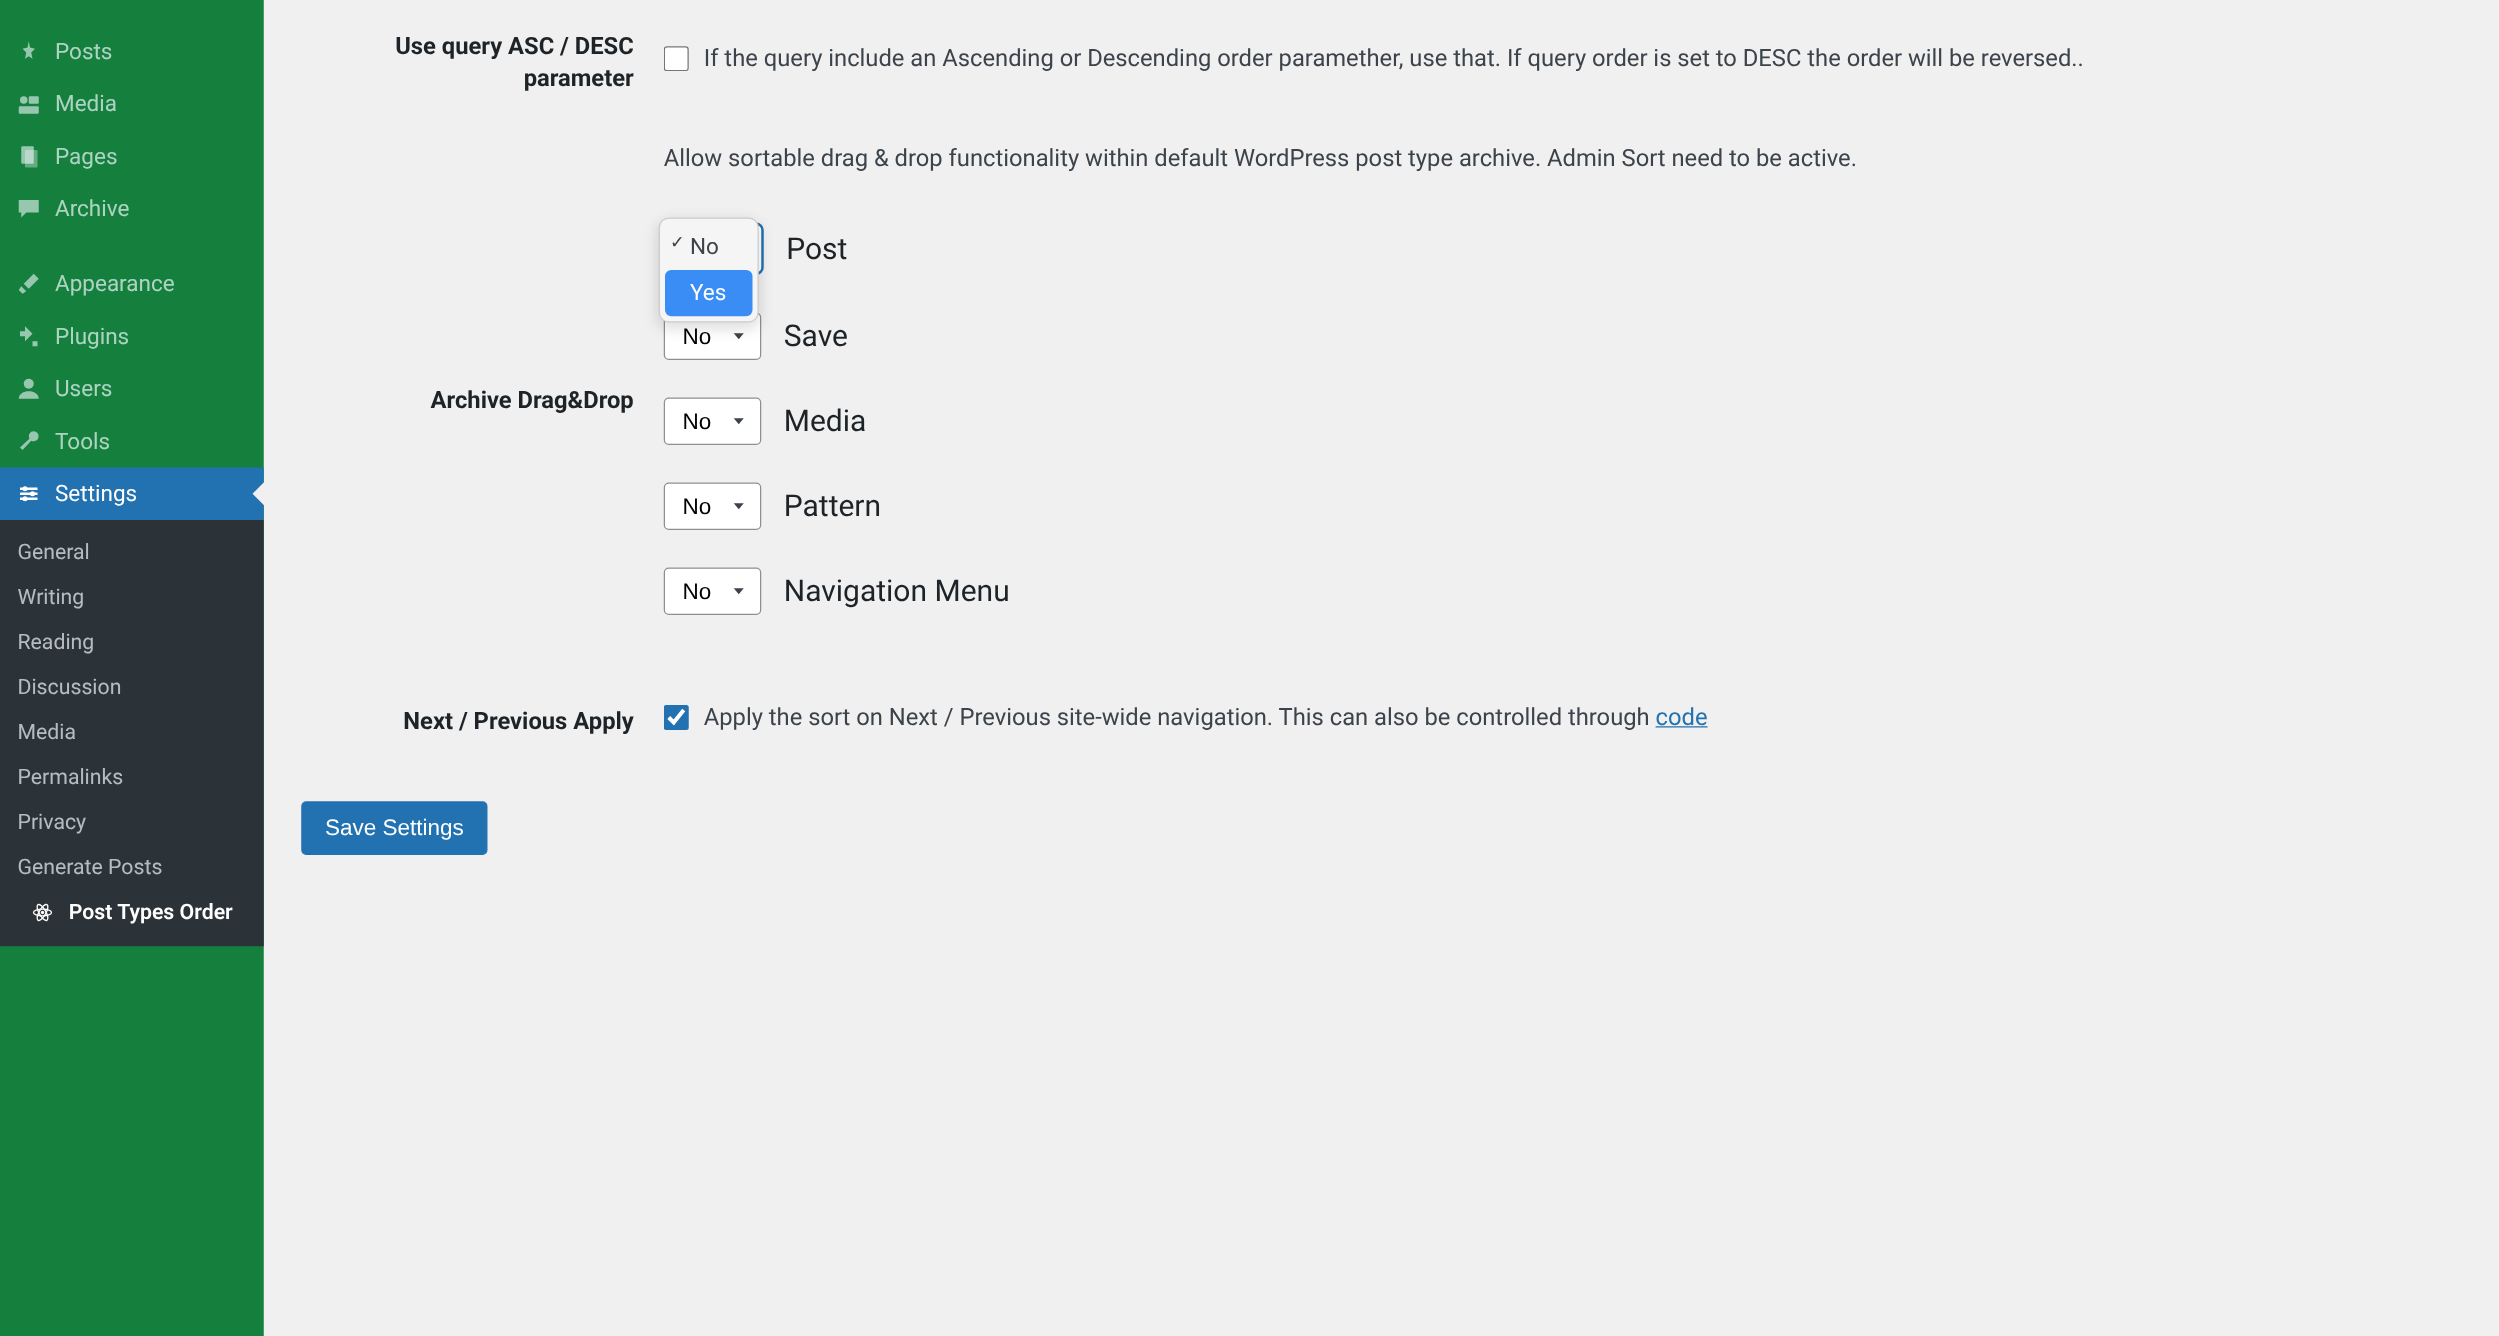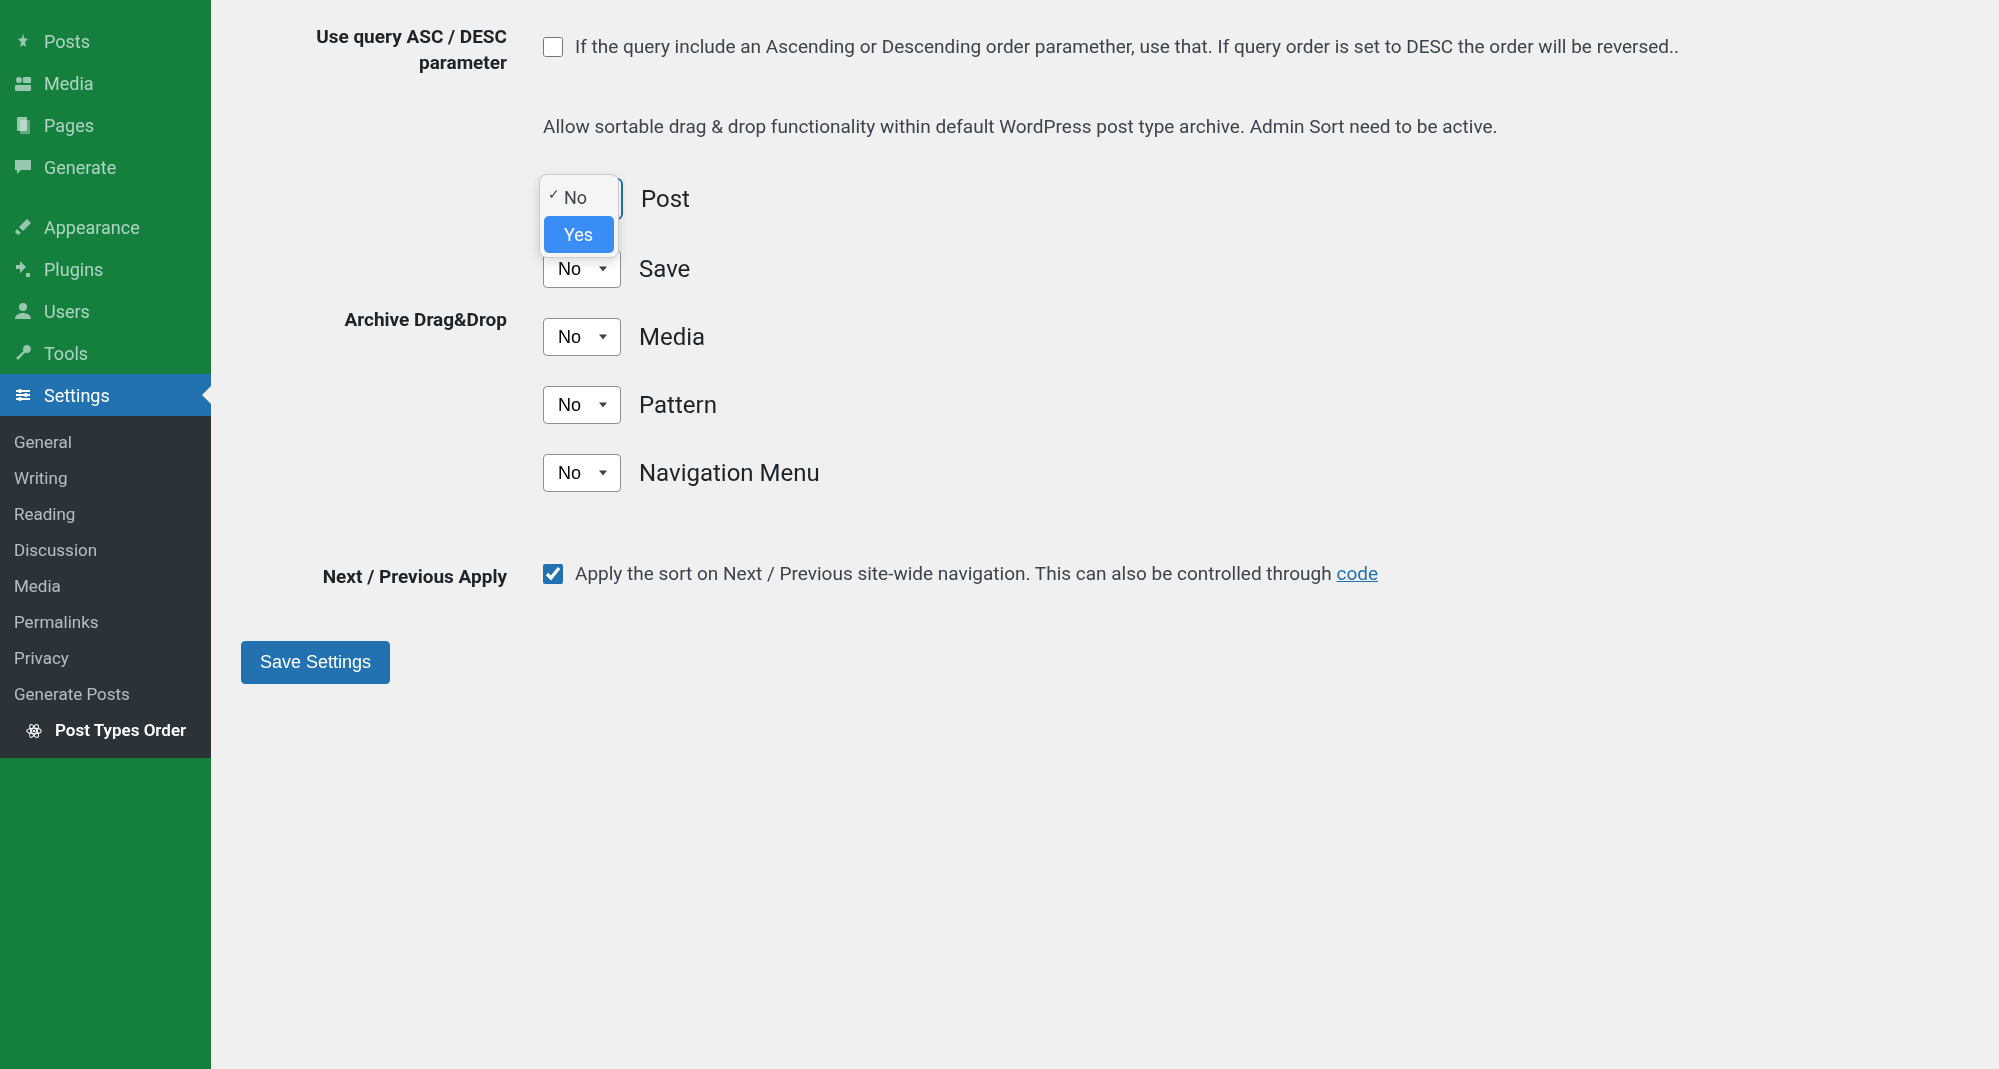--- a/index.html
+++ b/index.html
@@ -99,21 +99,20 @@
       font-size: 19px;
       color: #1d2327;
       padding-top: 4px;
       line-height: 1.35;
     }
     .td {
       flex: 1;
       font-size: 19px;
       color: #3c434a;
       line-height: 1.5;
-      margin-left: 12px;
     }
     .check-row {
       display: flex;
       align-items: flex-start;
       gap: 12px;
     }
     input[type="checkbox"] {
       width: 20px;
       height: 20px;
       margin-top: 4px;
@@ -235,21 +234,21 @@
         </svg>
       </span>
     <span>Pages</span>
   </div>
   <div class="menu-item">
     <span class="icon">
         <svg viewBox="0 0 20 20" width="20" height="20">
           <path d="M2 3h16v10H8l-4 4v-4H2z"></path>
         </svg>
       </span>
-    <span>Generate</span>
+    <span>Archive</span>
   </div>
   <div class="menu-gap"></div>
   <div class="menu-item">
     <span class="icon">
         <svg viewBox="0 0 20 20" width="20" height="20">
           <path d="M14 2l4 4-8 8-4-4zM4 12l4 4-3 2-3-3z"></path>
         </svg>
       </span>
     <span>Appearance</span>
   </div>

